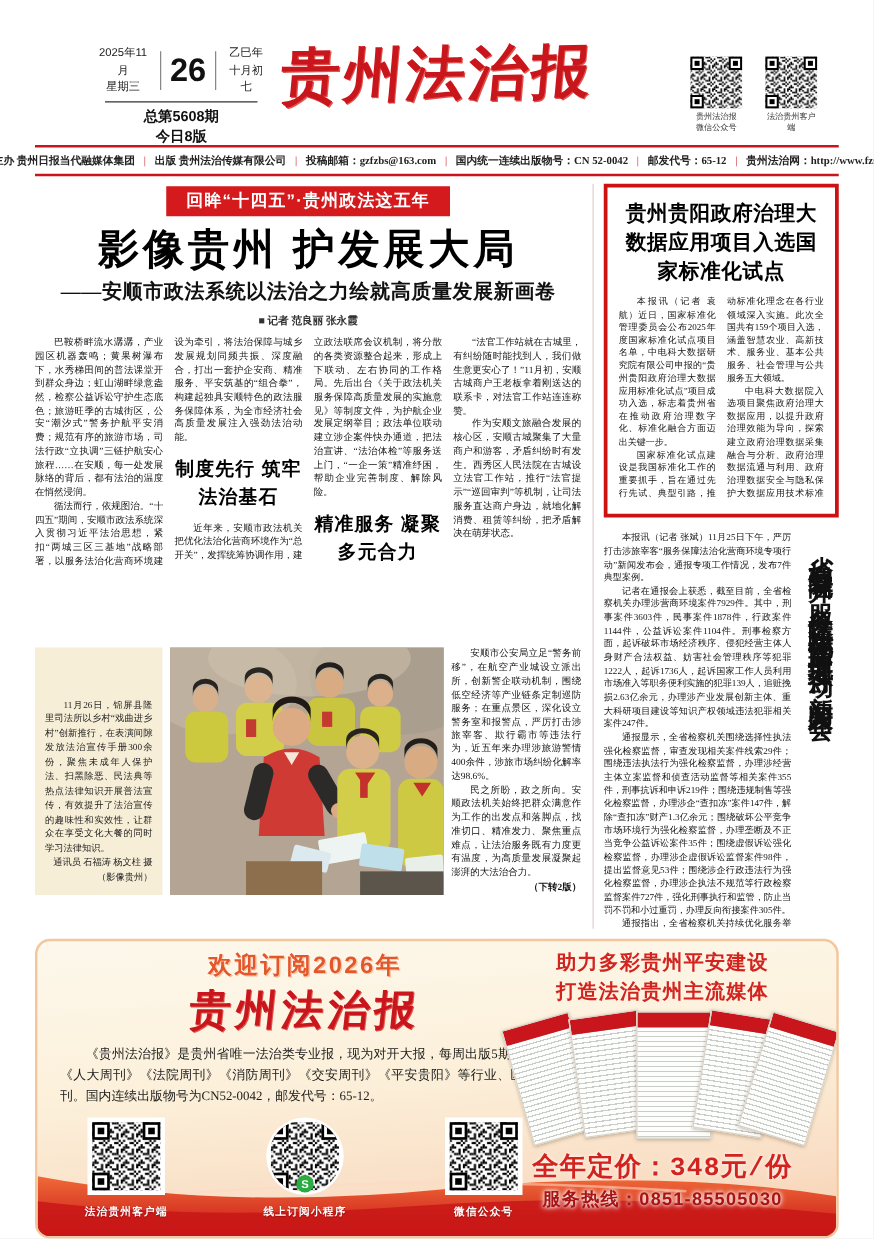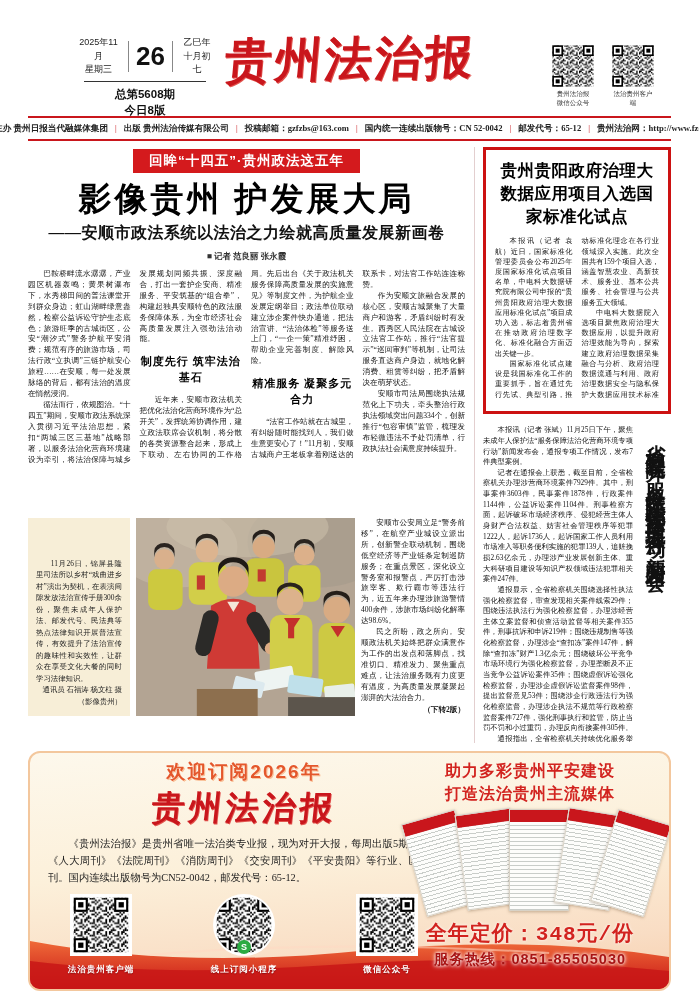--- a/index.html
+++ b/index.html
@@ -50,21 +50,21 @@
   }
   .subhead { text-align:center; font-size:16px; font-weight:bold; margin-top:5px; letter-spacing:0.5px; }
   .byline { text-align:center; font-size:8.5px; color:#333; margin:7px 0 6px; font-weight:bold; }
 
   .body-cols {
     column-count:4; column-gap:9px; height:244px; overflow:hidden;
     font-size:7.6px; line-height:1.44; text-align:justify; color:#131313;
   }
   .body-cols p, .side-col p, .a2-body p, .box-body p, .caption-box p { margin:0; text-indent:2em; }
   .section-head {
-    font-size:11px; font-weight:bold; text-align:center; text-indent:0;
+    font-size:15px; font-weight:bold; text-align:center; text-indent:0;
     margin:9px 0; font-family:"Liberation Sans",sans-serif; letter-spacing:1px; color:#000;
   }
 
   .photo-row { display:flex; gap:6px; height:198px; margin-top:5px; }
   .caption-box {
     width:102px; background:#f7eed7; padding:40px 8px 8px;
     font-size:7.4px; line-height:1.55; text-align:justify; color:#222;
   }
   .credit { text-align:right; margin-top:9px; text-indent:0 !important; }
   .credit2 { text-align:right; text-indent:0 !important; }
@@ -278,27 +278,26 @@
             <p>循法而行，依规图治。“十四五”期间，安顺市政法系统深入贯彻习近平法治思想，紧扣“两城三区三基地”战略部署，以服务法治化营商环境建设为牵引，将法治保障与城乡发展规划同频共振、深度融合，打出一套护企安商、精准服务、平安筑基的“组合拳”，构建起独具安顺特色的政法服务保障体系，为全市经济社会高质量发展注入强劲法治动能。</p>
           </div>
         <div class="section-head">制度先行  筑牢法治基石</div>
         <div>
             <p>近年来，安顺市政法机关把优化法治化营商环境作为“总开关”，发挥统筹协调作用，建立政法联席会议机制，将分散的各类资源整合起来，形成上下联动、左右协同的工作格局。先后出台《关于政法机关服务保障高质量发展的实施意见》等制度文件，为护航企业发展定纲举目；政法单位联动建立涉企案件快办通道，把法治宣讲、“法治体检”等服务送上门，“一企一策”精准纾困，帮助企业完善制度、解除风险。</p>
           </div>
         <div class="section-head">精准服务  凝聚多元合力</div>
         <div>
             <p>“法官工作站就在古城里，有纠纷随时能找到人，我们做生意更安心了！”11月初，安顺古城商户王老板拿着刚送达的联系卡，对法官工作站连连称赞。</p>
             <p>作为安顺文旅融合发展的核心区，安顺古城聚集了大量商户和游客，矛盾纠纷时有发生。西秀区人民法院在古城设立法官工作站，推行“法官提示”“巡回审判”等机制，让司法服务直达商户身边，就地化解消费、租赁等纠纷，把矛盾解决在萌芽状态。</p>
-            <p>安顺市司法局围绕执法规范化上下功夫，牵头整治行政执法领域突出问题334个，创新推行“包容审慎”监管，梳理发布轻微违法不予处罚清单，行政执法社会满意度持续提升。</p>
           </div>
       </div>
 
       <div class="photo-row">
         <div class="caption-box">
-          <p>11月26日，锦屏县隆里司法所以乡村“戏曲进乡村”演出为契机，在表演间隙发放法治宣传手册300余份，聚焦未成年人保护法、邮发代号、民法典等热点法律知识开展普法宣传，有效提升了法治宣传的趣味性和实效性，让群众在享受文化大餐的同时学习法律知识。</p>
+          <p>11月26日，锦屏县隆里司法所以乡村“戏曲进乡村”创新推行，在表演间隙发放法治宣传手册300余份，聚焦未成年人保护法、扫黑除恶、民法典等热点法律知识开展普法宣传，有效提升了法治宣传的趣味性和实效性，让群众在享受文化大餐的同时学习法律知识。</p>
           <p class="credit">通讯员 石福涛 杨文柱 摄</p>
           <p class="credit2">（影像贵州）</p>
         </div>
 
         <div class="photo">
           <svg viewBox="0 0 216 198" preserveAspectRatio="xMidYMid slice">
             <rect width="216" height="198" fill="#b3a493"></rect>
             <ellipse cx="40" cy="30" rx="60" ry="40" fill="#c4b7a4" opacity=".7"></ellipse>
             <ellipse cx="180" cy="25" rx="70" ry="45" fill="#a79c8d" opacity=".8"></ellipse>
             <ellipse cx="110" cy="10" rx="80" ry="30" fill="#cfc3ae" opacity=".5"></ellipse>
@@ -371,21 +370,21 @@
         <div class="box-title">贵州贵阳政府治理大数据应用项目入选国家标准化试点</div>
         <div class="box-body">
             <p>本报讯（记者 袁航）近日，国家标准化管理委员会公布2025年度国家标准化试点项目名单，中电科大数据研究院有限公司申报的“贵州贵阳政府治理大数据应用标准化试点”项目成功入选，标志着贵州省在推动政府治理数字化、标准化融合方面迈出关键一步。</p>
             <p>国家标准化试点建设是我国标准化工作的重要抓手，旨在通过先行先试、典型引路，推动标准化理念在各行业领域深入实施。此次全国共有159个项目入选，涵盖智慧农业、高新技术、服务业、基本公共服务、社会管理与公共服务五大领域。</p>
             <p>中电科大数据院入选项目聚焦政府治理大数据应用，以提升政府治理效能为导向，探索建立政府治理数据采集融合与分析、政府治理数据流通与利用、政府治理数据安全与隐私保护大数据应用技术标准体系，研究制定数据治理、数据采集、数据应用、数据安全等领域标准。项目的实施有助于破解政府业务流程整合难、数字化与法治化融合不足、数据流通失序、区域数字鸿沟等突出问题，推动政府治理从“数据孤岛”走向“全域协同”。</p>
           </div>
       </div>
 
       <div class="article2">
         <div class="a2-body">
-            <p>本报讯（记者 张斌）11月25日下午，聚焦未成年人保护法“服务保障法治化营商环境专项行动”新闻发布会，通报专项工作情况，发布7件典型案例。</p>
+            <p>本报讯（记者 张斌）11月25日下午，严厉打击涉旅宰客“服务保障法治化营商环境专项行动”新闻发布会，通报专项工作情况，发布7件典型案例。</p>
             <p>记者在通报会上获悉，截至目前，全省检察机关办理涉营商环境案件7929件。其中，刑事案件3603件，民事案件1878件，行政案件1144件，公益诉讼案件1104件。刑事检察方面，起诉破坏市场经济秩序、侵犯经营主体人身财产合法权益、妨害社会管理秩序等犯罪1222人，起诉1736人，起诉国家工作人员利用市场准入等职务便利实施的犯罪139人，追赃挽损2.63亿余元，办理涉产业发展创新主体、重大科研项目建设等知识产权领域违法犯罪相关案件247件。</p>
             <p>通报显示，全省检察机关围绕选择性执法强化检察监督，审查发现相关案件线索29件；围绕违法执法行为强化检察监督，办理涉经营主体立案监督和侦查活动监督等相关案件355件，刑事抗诉和申诉219件；围绕违规制售等强化检察监督，办理涉企“查扣冻”案件147件，解除“查扣冻”财产1.3亿余元；围绕破坏公平竞争市场环境行为强化检察监督，办理垄断及不正当竞争公益诉讼案件35件；围绕虚假诉讼强化检察监督，办理涉企虚假诉讼监督案件98件，提出监督意见53件；围绕涉企行政违法行为强化检察监督，办理涉企执法不规范等行政检察监督案件727件，强化刑事执行和监管，防止当罚不罚和小过重罚，办理反向衔接案件305件。</p>
             <p>通报指出，全省检察机关持续优化服务举措，以更实检察履职服务经济社会高质量发展。拓宽线索收集渠道，通过12309检察服务中心收集线索，对受理的3085件涉企控告申诉案件，做到“件件有回复”。充分发挥检企联系平台和“企业之家”服务企业平台作用，通过走访企业、座谈交流等形式，解答诉求、答疑解惑，征集涉经营主体违法诉讼案件线索71条。推行案件标识、影响评估、公开听证、一案一回访等机制，开展涉企案件质量评查1945件，对涉企经济犯罪等232件重点案件进行重点核查，推动检察履职服务保障营商环境更加高质效。</p>
           </div>
         <div class="a2-title">省检察院召开“服务保障法治化营商环境专项行动”新闻发布会</div>
       </div>
     </div>
   </div>
 
   <div class="ad">

